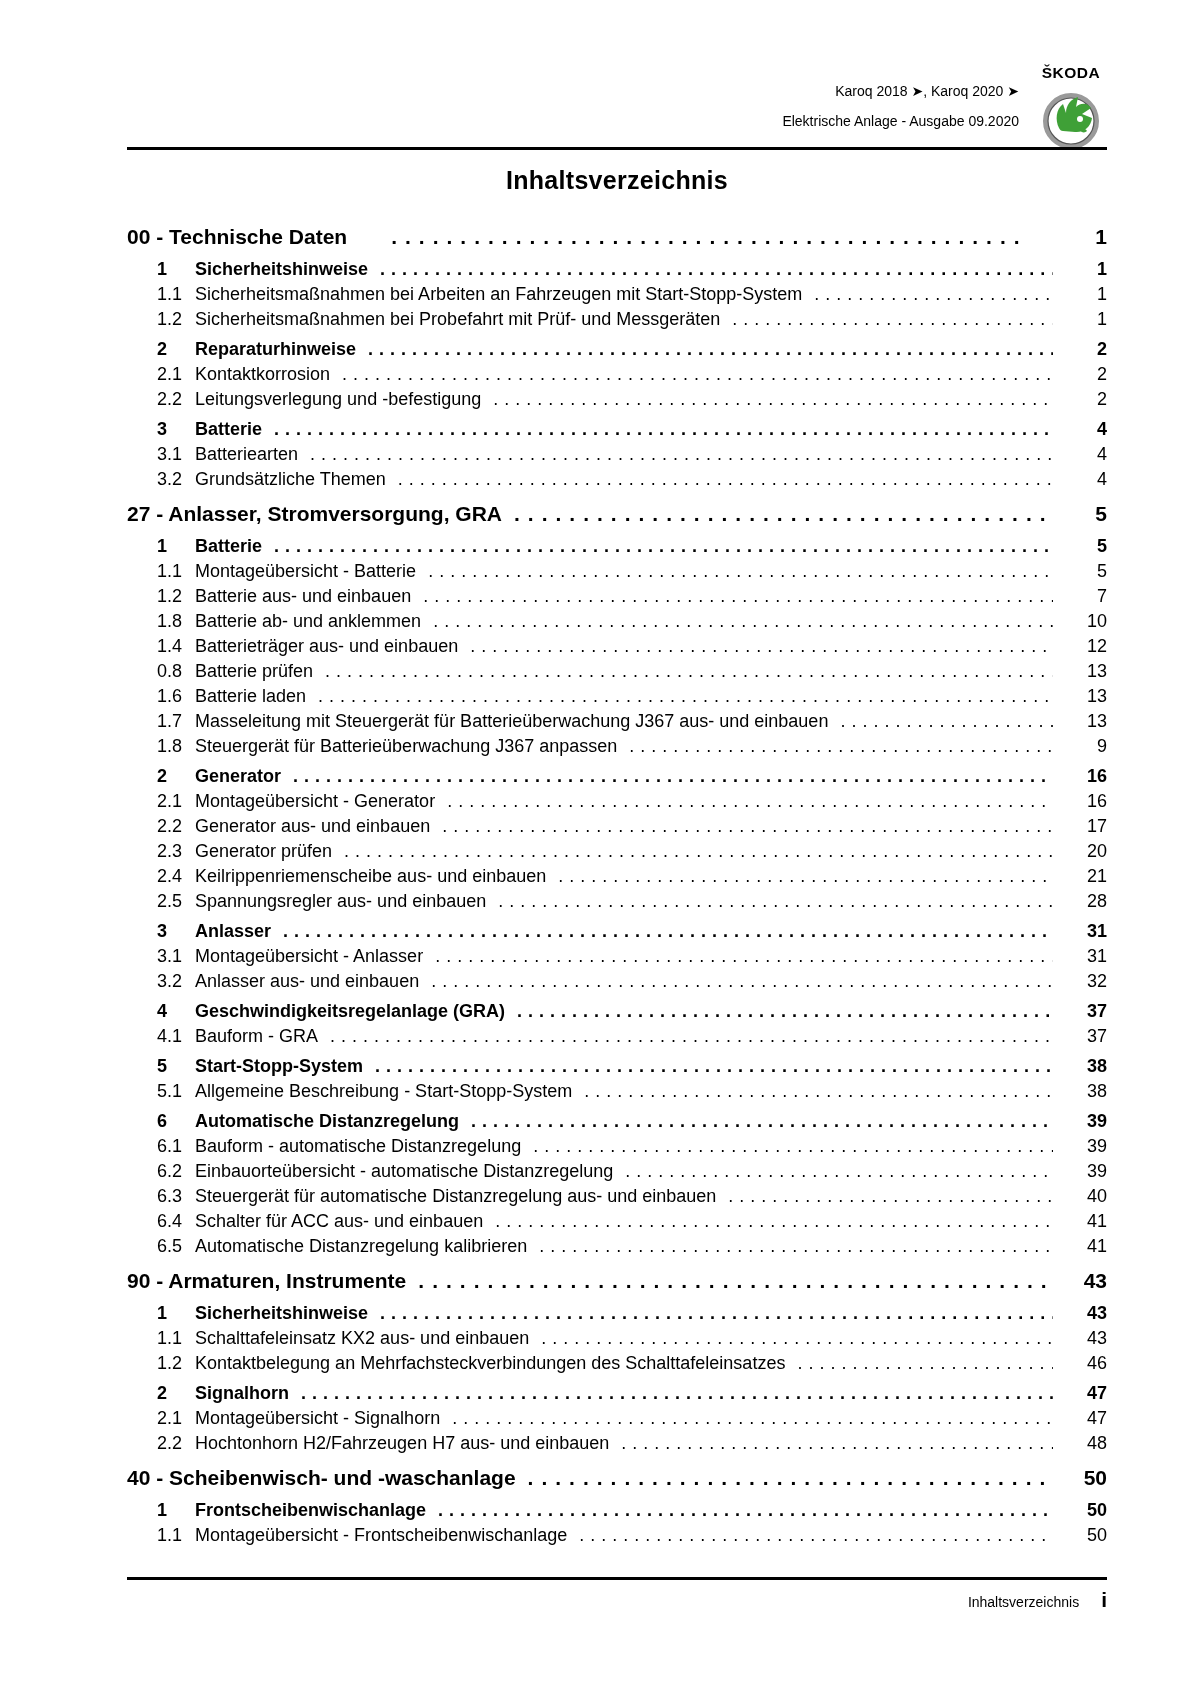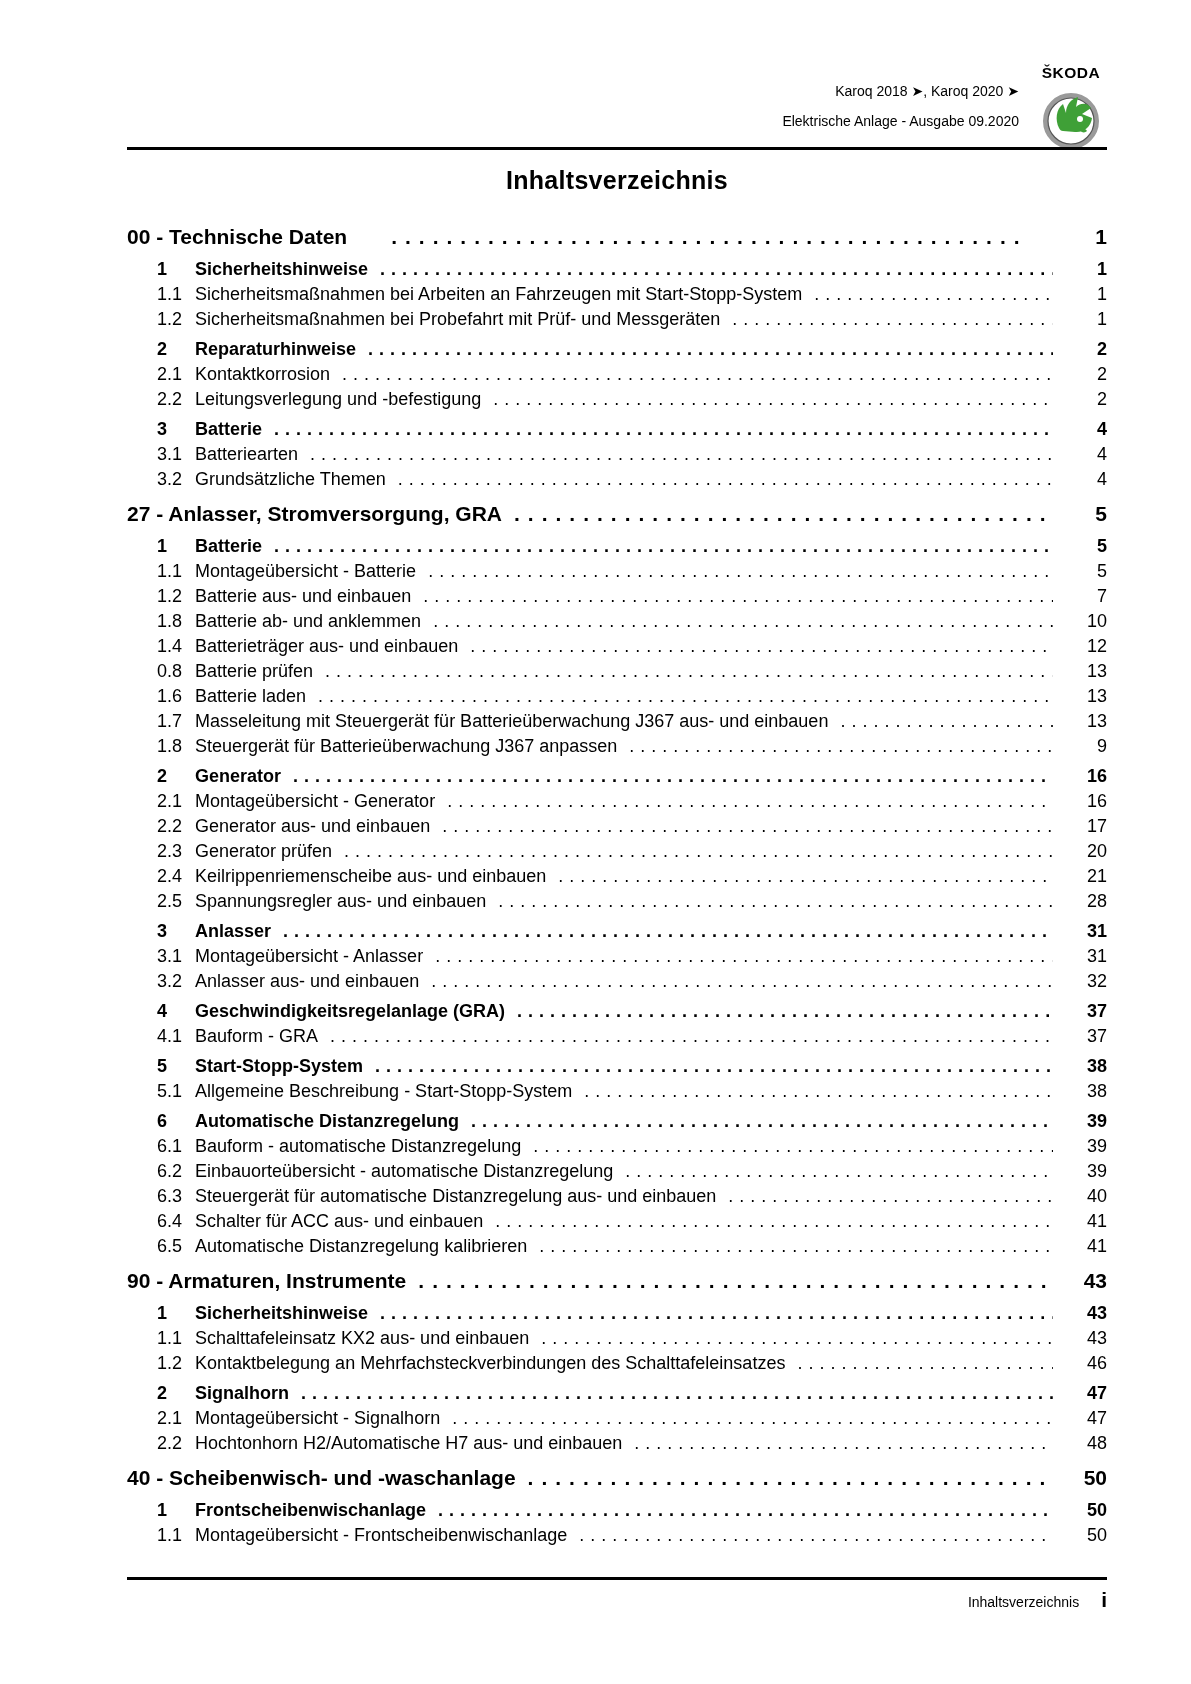--- a/index.html
+++ b/index.html
@@ -338,21 +338,21 @@
         <span class="pagenum">47</span>
       </div>
       <div class="row subsection">
         <span class="num">2.1</span>
         <span class="title">Montageübersicht - Signalhorn</span>
         <span class="dots">............................................................................................................................................................................................................................</span>
         <span class="pagenum">47</span>
       </div>
       <div class="row subsection">
         <span class="num">2.2</span>
-        <span class="title">Hochtonhorn H2/Automatische H7 aus- und einbauen</span>
+        <span class="title">Hochtonhorn H2/Fahrzeugen H7 aus- und einbauen</span>
         <span class="dots">............................................................................................................................................................................................................................</span>
         <span class="pagenum">48</span>
       </div>
       <div class="row chapter">
         <span class="label">40 - Scheibenwisch- und -waschanlage</span>
         <span class="dots">............................................................................................................................................................................................................................</span>
         <span class="pagenum">50</span>
       </div>
       <div class="row section">
         <span class="num">1</span>

